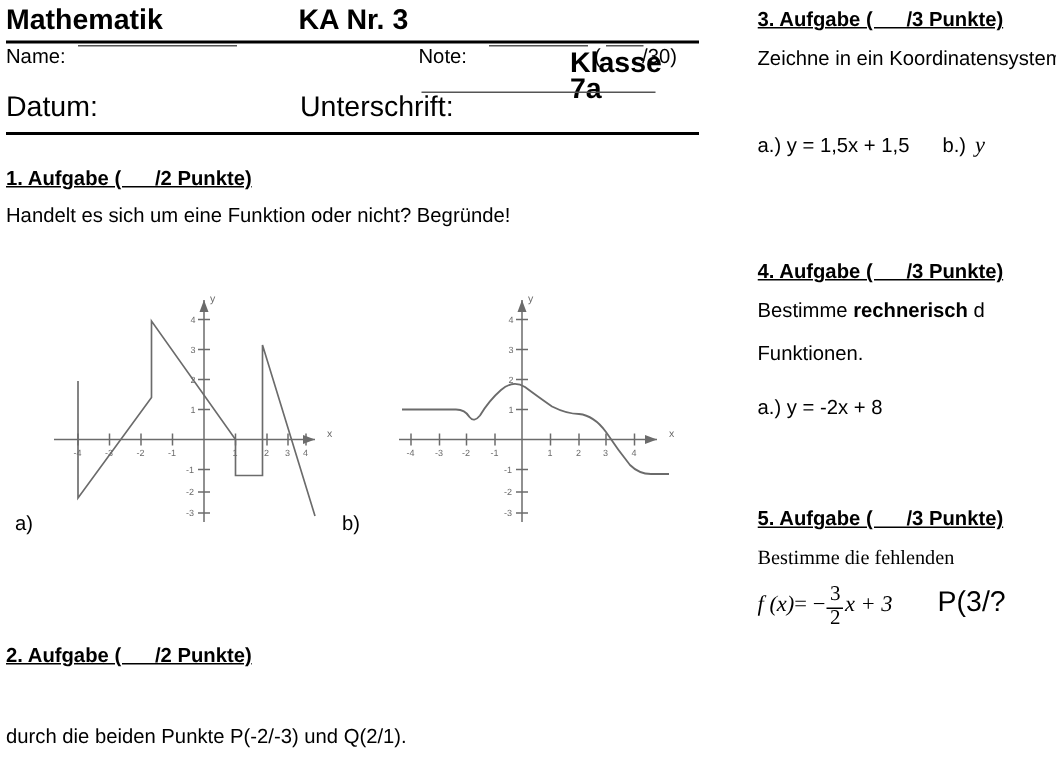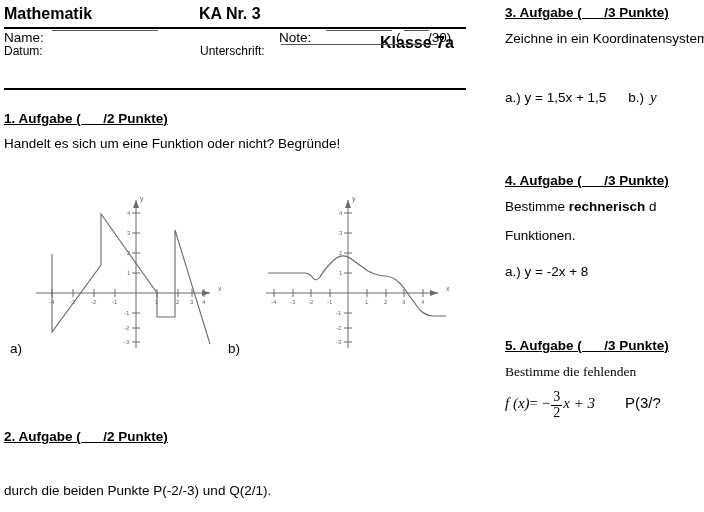--- a/index.html
+++ b/index.html
@@ -45,40 +45,40 @@
     position: absolute;
     left: 0; top: 5px;
     width: 462px;
     height: 22px;
     border-bottom: 2px solid #000;
   }
   .hdr-row1 span {
     position: absolute;
     top: 0;
     font-weight: bold;
-    font-size: 16px;
+    font-size: 19px;
     line-height: 17px;
   }
   .h-subject { left: 0; }
   .h-exam    { left: 195px; }
   .h-class   { left: 376px; margin-top: 29px; }
 
   .hdr-row2 {
     position: absolute;
     left: 0; top: 30px;
     width: 462px;
     height: 22px;
     font-size: 13.5px;
   }
   .hdr-row3 {
     position: absolute;
-    left: 0; top: 44px;
+    left: 0; top: 61px;
     width: 462px;
     height: 22px;
-    font-size: 12px;
+    font-size: 19px;
   }
   .hdr-row2 span, .hdr-row3 span { position: absolute; top: 0; }
   .lbl-name { left: 0; }
   .fill-name {
     left: 48px; top: 13px;
     width: 106px; height: 0;
     border-bottom: 1.5px solid #555;
     position: absolute;
   }
   .lbl-note { left: 275px; }
@@ -333,18 +333,18 @@
     <div class="task-line t3-l3"><span>a.) y = 1,5x + 1,5</span><span style="display:inline-block;width:22px"></span><span>b.)</span><span style="display:inline-block;width:6px"></span><span class="mathitalic">y</span></div>
 
     <div class="task-title t4-title">4. Aufgabe (      /3 Punkte)</div>
     <div class="task-line t4-l1"><span>Bestimme </span><b>rechnerisch</b><span> d</span></div>
     <div class="task-line t4-l2">Funktionen.</div>
     <div class="task-line t4-l3">a.) y = -2x + 8</div>
 
     <div class="task-title t5-title">5. Aufgabe (      /3 Punkte)</div>
     <div class="task-line t5-l1">Bestimme die fehlenden </div>
     <div class="t5-formula-row">
-      <span class="mathitalic">f (x)</span><span class="mathupright" style="font-size:15px">= −</span><span class="frac"><span class="num">3</span><span class="den">2</span></span><span class="mathitalic">x + 3</span><span style="display:inline-block;width:30px"></span><span class="task-line" style="position:static;font-size:15px">P(3/?</span>
+      <span class="mathitalic">f (x)</span><span class="mathupright" style="font-size:15px">= −</span><span class="frac"><span class="num">3</span><span class="den">2</span></span><span class="mathitalic">x + 3</span><span style="display:inline-block;width:30px"></span><span class="task-line" style="position:static;font-size:19px">P(3/?</span>
     </div>
 
   </div>
 
 </div>
 
 </body></html>

